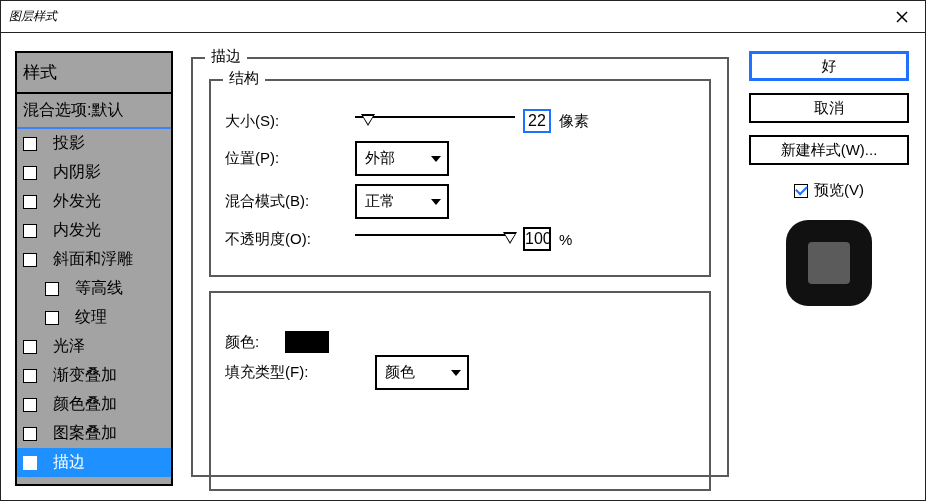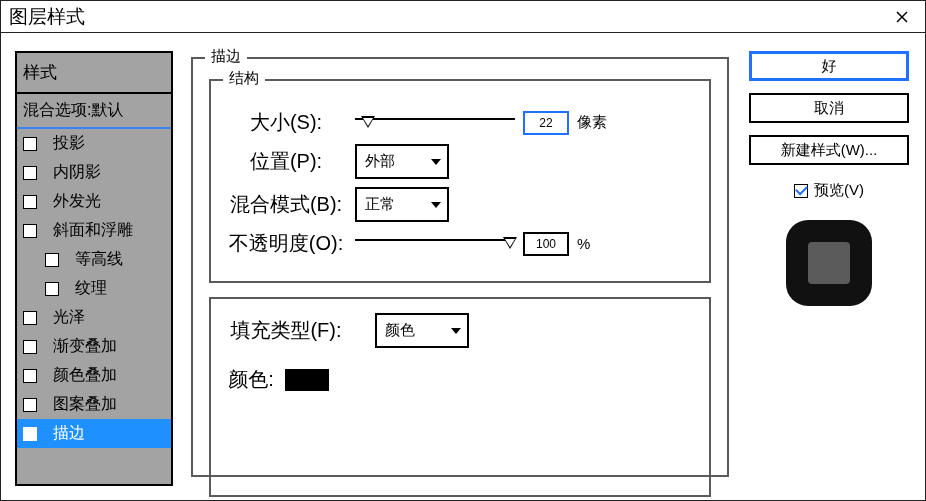--- a/index.html
+++ b/index.html
@@ -18,21 +18,21 @@
   }
   .titlebar {
     height: 32px;
     border-bottom: 1px solid #222;
     display: flex;
     align-items: center;
     justify-content: space-between;
     padding-left: 8px;
     background: #fff;
   }
-  .titlebar .title { font-size: 19px; }
+  .titlebar .title { font-size: 12px; font-style: italic; }
   .titlebar .close {
     width: 46px;
     height: 100%;
     display: flex;
     align-items: center;
     justify-content: center;
     cursor: default;
   }
   .titlebar .close svg { width: 12px; height: 12px; }
   .body {
@@ -114,23 +114,23 @@
     padding: 20px 14px 16px 14px;
     margin-bottom: 14px;
   }
   .row {
     display: flex;
     align-items: center;
     margin: 8px 0;
   }
   .row .lbl {
     width: 130px;
-    text-align: center;
+    text-align: left;
     padding-right: 8px;
-    font-size: 20px;
+    font-size: 15px;
   }
   .slider {
     position: relative;
     width: 160px;
     height: 18px;
   }
   .slider .track {
     position: absolute;
     top: 4px; left: 0; right: 0;
     height: 2px;
@@ -147,25 +147,25 @@
   .slider .thumb::after{
     content:"";
     position:absolute;
     left:-5px; top:-10px;
     width:0;height:0;
     border-left:5px solid transparent;
     border-right:5px solid transparent;
     border-top:8px solid #fff;
   }
   .numbox {
-    width: 46px;
+    width: 28px;
     height: 24px;
     border: 2px solid #1e72ff;
     text-align: center;
-    font-size: 12px;
+    font-size: 16px;
     line-height: 20px;
     margin-left: 8px;
   }
   .numbox.plain { border: 2px solid #000; }
   .unit { margin-left: 8px; font-size: 15px; }
   .combo {
     display: inline-flex;
     align-items: center;
     border: 2px solid #000;
     height: 35px;
@@ -249,20 +249,24 @@
           <div class="style-item">
             <span class="chk"></span>
             <span>内阴影</span>
           </div>
           <div class="style-item">
             <span class="chk"></span>
             <span>外发光</span>
           </div>
           <div class="style-item">
             <span class="chk"></span>
+            <span>内发光</span>
+          </div>
+          <div class="style-item">
+            <span class="chk"></span>
             <span>斜面和浮雕</span>
           </div>
           <div class="style-item indent">
             <span class="chk"></span>
             <span>等高线</span>
           </div>
           <div class="style-item indent">
             <span class="chk"></span>
             <span>纹理</span>
           </div>
@@ -327,30 +331,30 @@
             <div class="slider">
               <div class="track"></div>
               <div class="thumb" style="left:148px;"></div>
             </div>
             <div class="numbox plain">100</div>
             <span class="unit">%</span>
           </div>
         </div>
 
         <div class="inner-group" style="height:200px;">
+          <div class="row" style="margin-top:18px;">
+            <span class="lbl" style="width:60px;">颜色:</span>
+            <span class="swatch"></span>
+          </div>
           <div class="row" style="margin-top:-6px;">
             <span class="lbl">填充类型(F):</span>
             <div class="combo" style="margin-left:20px;">
               <span>颜色</span>
               <span class="arrow"></span>
             </div>
-          </div>
-          <div class="row" style="margin-top:18px;">
-            <span class="lbl" style="width:60px;">颜色:</span>
-            <span class="swatch"></span>
           </div>
         </div>
       </div>
     </div>
 
     <div class="right">
       <div class="btn primary">好</div>
       <div class="btn">取消</div>
       <div class="btn">新建样式(W)...</div>
       <div class="preview-row">

